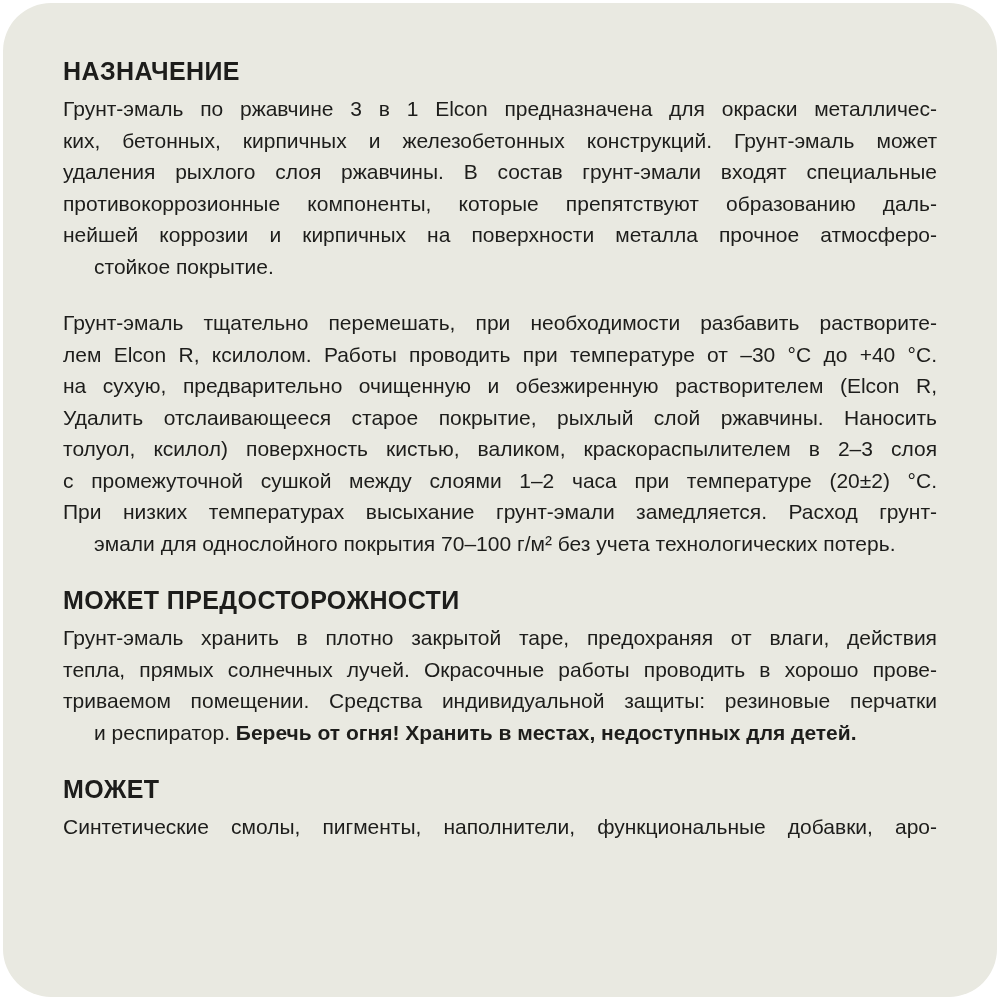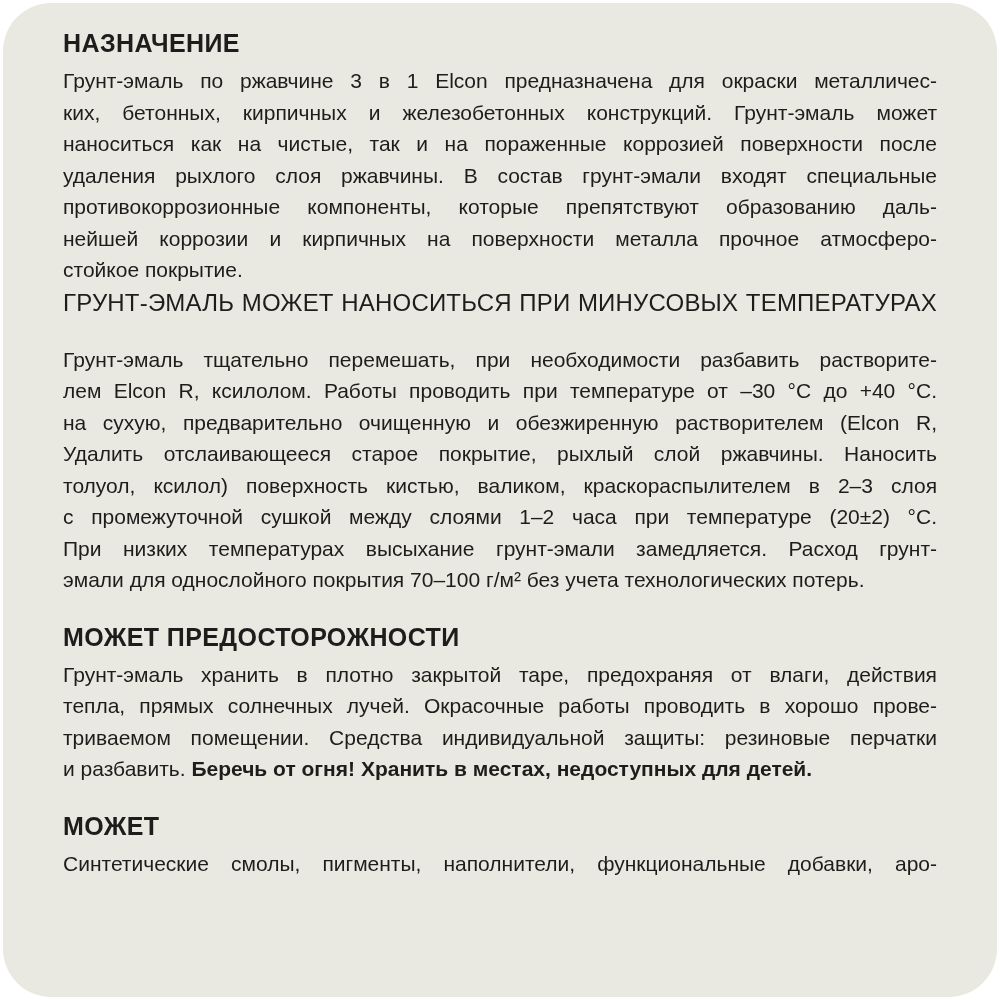--- a/index.html
+++ b/index.html
@@ -11,21 +11,21 @@
     font-family: "Liberation Sans", sans-serif;
   }
   .card {
     box-sizing: border-box;
     width: 994px;
     height: 994px;
     margin: 3px;
     border-radius: 48px;
     background: #e9e9e1;
     color: #1d1d1b;
-    padding: 24px 60px 28px 60px;
+    padding: 52px 60px 28px 60px;
   }
   .section { margin-top: 25px; }
   .section:first-child { margin-top: 0; }
   .heading {
     margin: 0 0 6px 0;
     font-size: 25px;
     line-height: 32px;
     font-weight: 700;
     letter-spacing: 0.4px;
   }
@@ -34,45 +34,44 @@
     font-size: 21px;
     line-height: 31.5px;
     text-align: justify;
     text-align-last: justify;
     -moz-text-align-last: justify;
     white-space: normal;
   }
   .line.left {
     text-align: center;
     text-align-last: left;
+    margin-left: 31px;
     -moz-text-align-last: left;
   }
   .line.note {
     font-size: 24px;
     line-height: 33px;
     letter-spacing: 0.2px;
   }
   .line b { font-weight: 700; }
 </style>
 </head>
 <body style="background-color: rgb(255, 255, 255);">
 
 <div class="card" style="background-color: rgb(233, 233, 225); color: rgb(29, 29, 27);">
 
   <section class="section">
     <h2 class="heading">НАЗНАЧЕНИЕ</h2>
     <div class="body">
         <div class="line"><span>Грунт-эмаль по ржавчине 3 в 1 Elcon предназначена для окраски металличес-</span></div>
         <div class="line"><span>ких, бетонных, кирпичных и железобетонных конструкций. Грунт-эмаль может</span></div>
-        <div class="line"><span>наноситься как на чистые, так и на пораженные коррозией поверхности после</span></div>
         <div class="line"><span>удаления рыхлого слоя ржавчины. В состав грунт-эмали входят специальные</span></div>
         <div class="line"><span>противокоррозионные компоненты, которые препятствуют образованию даль-</span></div>
         <div class="line"><span>нейшей коррозии и кирпичных на поверхности металла прочное атмосферо-</span></div>
         <div class="line left"><span>стойкое покрытие.</span></div>
-        <div class="line note"><span>ГРУНТ-ЭМАЛЬ МОЖЕТ НАНОСИТЬСЯ ПРИ МИНУСОВЫХ ТЕМПЕРАТУРАХ</span></div>
       </div>
   </section>
 
   <section class="section">
     <div class="body">
         <div class="line"><span>Грунт-эмаль тщательно перемешать, при необходимости разбавить растворите-</span></div>
         <div class="line"><span>лем Elcon R, ксилолом. Работы проводить при температуре от –30 °С до +40 °С.</span></div>
         <div class="line"><span>на сухую, предварительно очищенную и обезжиренную растворителем (Elcon R,</span></div>
         <div class="line"><span>Удалить отслаивающееся старое покрытие, рыхлый слой ржавчины. Наносить</span></div>
         <div class="line"><span>толуол, ксилол) поверхность кистью, валиком, краскораспылителем в 2–3 слоя</span></div>
@@ -81,21 +80,21 @@
         <div class="line left"><span>эмали для однослойного покрытия 70–100 г/м² без учета технологических потерь.</span></div>
       </div>
   </section>
 
   <section class="section">
     <h2 class="heading">МОЖЕТ ПРЕДОСТОРОЖНОСТИ</h2>
     <div class="body">
         <div class="line"><span>Грунт-эмаль хранить в плотно закрытой таре, предохраняя от влаги, действия</span></div>
         <div class="line"><span>тепла, прямых солнечных лучей. Окрасочные работы проводить в хорошо прове-</span></div>
         <div class="line"><span>триваемом помещении. Средства индивидуальной защиты: резиновые перчатки</span></div>
-        <div class="line left"><span>и разбавить. </span><b>Беречь от огня! Хранить в местах, недоступных для детей.</b></div>
+        <div class="line left"><span>и респиратор. </span><b>Беречь от огня! Хранить в местах, недоступных для детей.</b></div>
       </div>
   </section>
 
   <section class="section">
     <h2 class="heading">МОЖЕТ</h2>
     <div class="body">
         <div class="line"><span>Синтетические смолы, пигменты, наполнители, функциональные добавки, аро-</span></div>
       </div>
   </section>
 

